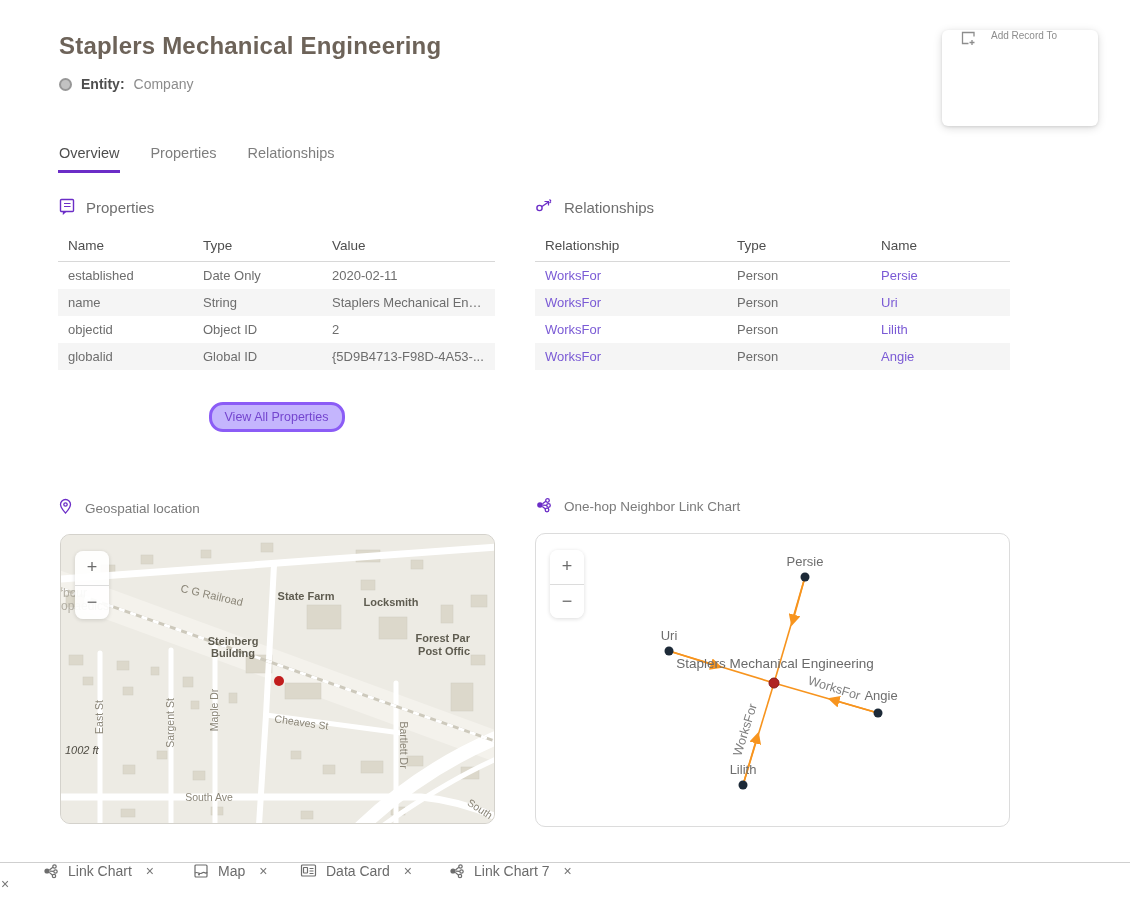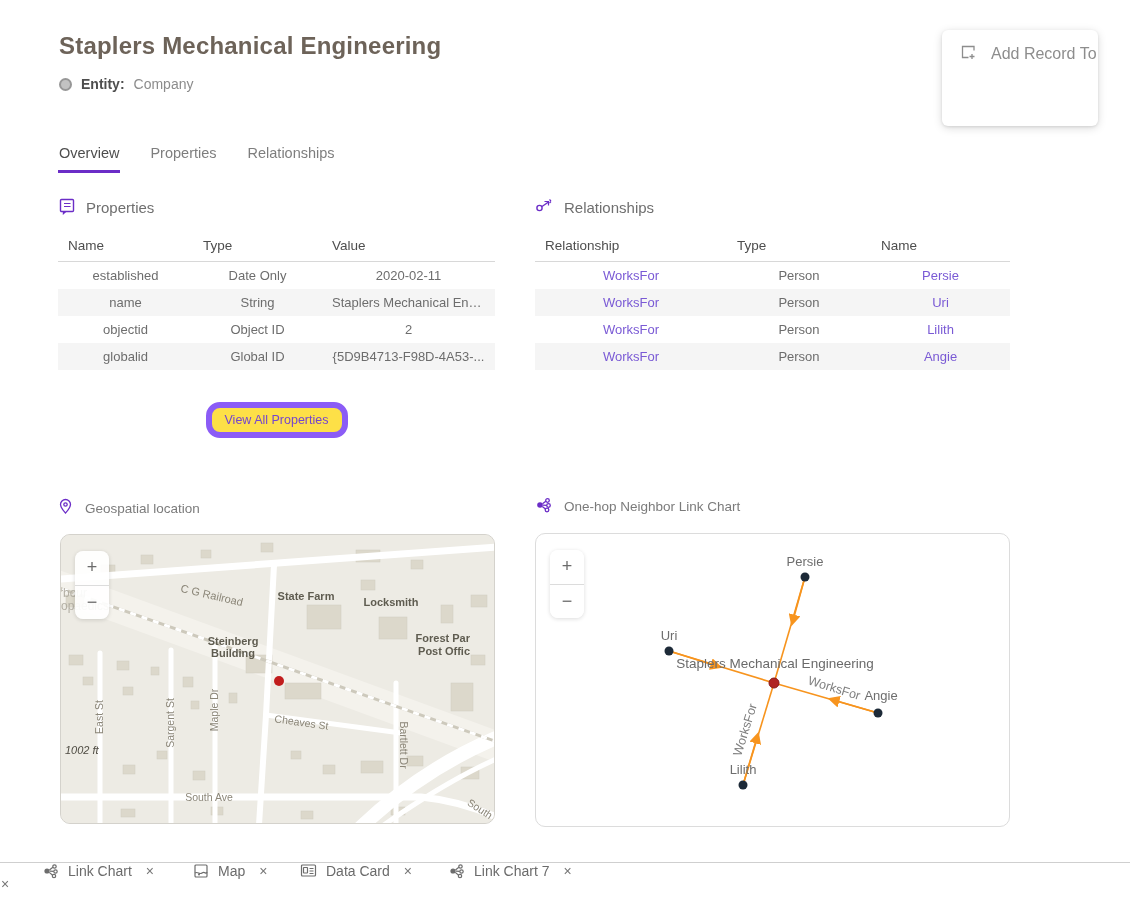--- a/index.html
+++ b/index.html
@@ -13,41 +13,41 @@
   
   .title { position:absolute; left:59px; top:32px; font-size:24px; font-weight:700; color:#6d6359; letter-spacing:.2px; }
   .entity-row { position:absolute; left:59px; top:76px; display:flex; align-items:center; gap:9px; font-size:14px;text-align:center; }
   .entity-dot { width:13px; height:13px; border-radius:50%; background:#c2c2c2; border:2px solid #979797; }
   .entity-label { font-weight:700; color:#4e4e4e; }
   .entity-value { color:#8c8c8c; }
 
   
   .menu-card { position:absolute; left:942px; top:30px; width:156px; height:96px; background:#fff;
     border-radius:6px; box-shadow:0 1px 3px rgba(0,0,0,.1), 0 2px 10px rgba(0,0,0,.14); }
-  .menu-item { height:48px; display:flex; align-items:center; gap:14px; padding-left:18px; color:#8d8d8d; font-size:16px; cursor:default; }
+  .menu-item { height:48px; display:flex; align-items:flex-start; gap:14px; padding-left:18px; color:#8d8d8d; font-size:10px; cursor:default; }
   .menu-item svg { flex:0 0 auto; }
 
   
   .tabs { position:absolute; left:58px; top:143px; display:flex; gap:29px; font-size:14.5px; }
   .tab { color:#7e7e7e; padding:2px 1px 9px; border-bottom:3px solid transparent; }
   .tab.active { color:#4e4e4e; border-bottom-color:#6b2dc7; }
 
   
   .col-left  { position:absolute; left:58px;  top:196px; width:437px; }
   .col-right { position:absolute; left:535px; top:196px; width:475px; }
   .sec-head { display:flex; align-items:center; gap:10px; color:#6f6f6f; font-size:15px; height:22px; }
 
   table { width:100%; border-collapse:collapse; margin-top:12px; table-layout:fixed; }
   th { text-align:left; font-weight:400; color:#4e4e4e; font-size:13.5px; padding:8px 10px 8px; border-bottom:1px solid #d8d8d8; }
-  td { font-size:13px; color:#6d6d6d; padding:6px 10px; overflow:hidden; white-space:nowrap; text-overflow:ellipsis;text-align:center; }
+  td { font-size:13px; color:#6d6d6d; padding:6px 10px; overflow:hidden; white-space:nowrap; text-overflow:ellipsis; }
   tbody tr:nth-child(even) { background:#f5f5f5; }
   td.lk { color:#7a5ad5; }
 
   .btn-row { text-align:center; margin-top:32px; }
-  .pill-btn { display:inline-block; border:6px solid #8b5cf6; color:#7445cf; background:#fde047;
+  .pill-btn { display:inline-block; border:3px solid #8b5cf6; color:#7445cf; background:#c4b5fd;
     border-radius:14px; padding:5px 13px 5px; font-size:12.5px; cursor:default; }
 
   
   .sec2-left  { position:absolute; left:58px;  top:497px; width:437px; }
   .sec2-right { position:absolute; left:535px; top:495px; width:538px; }
 
   .map-panel { position:relative; margin-top:15px; margin-left:2px; width:435px; height:290px;
     border-radius:10px; border:1px solid #d4d2cc; overflow:hidden; background:#edebe4; }
   .chart-panel { position:relative; margin-top:16px; width:475px; height:294px;
     border-radius:10px; border:1px solid #dcdcdc; overflow:hidden; background:#fff; }

